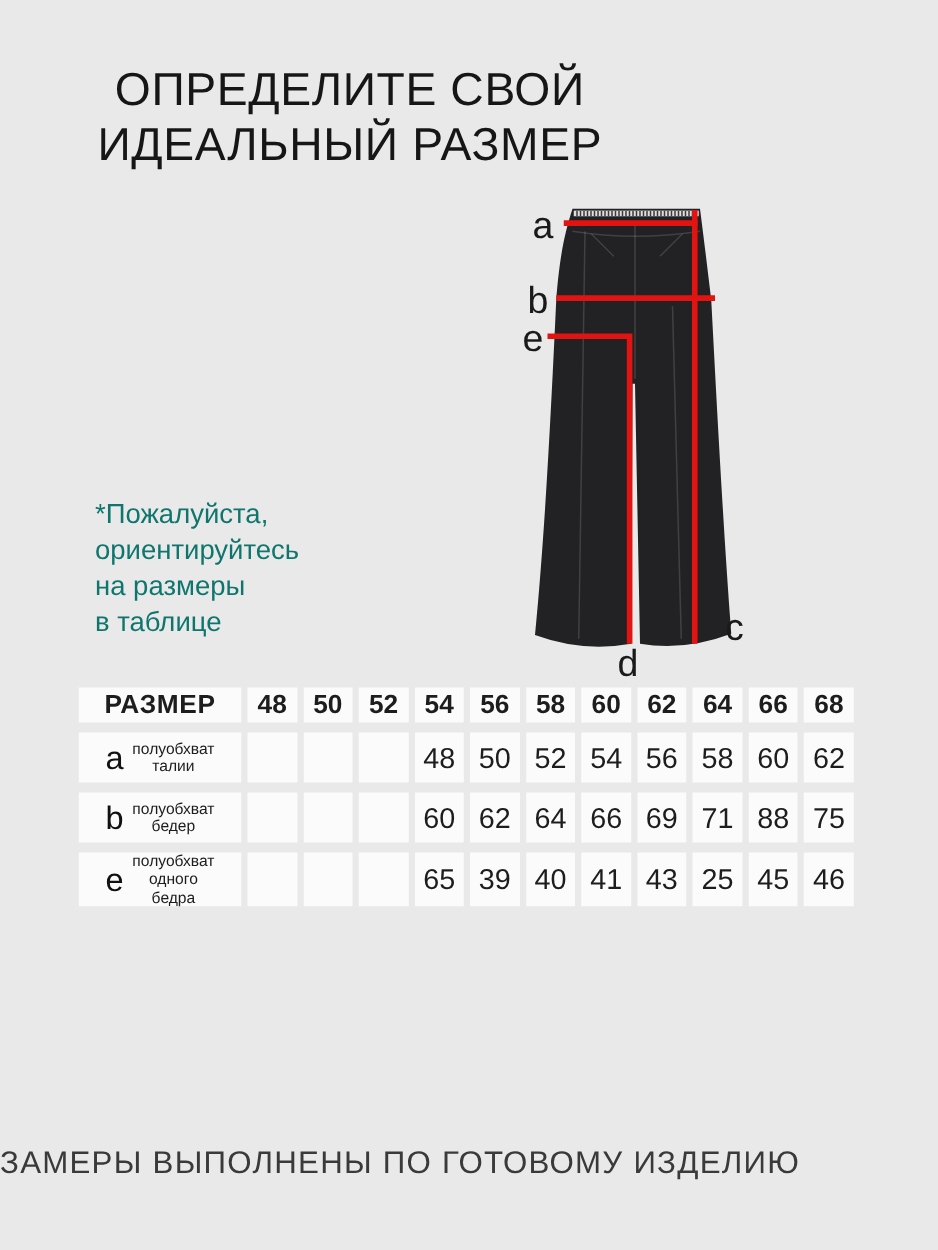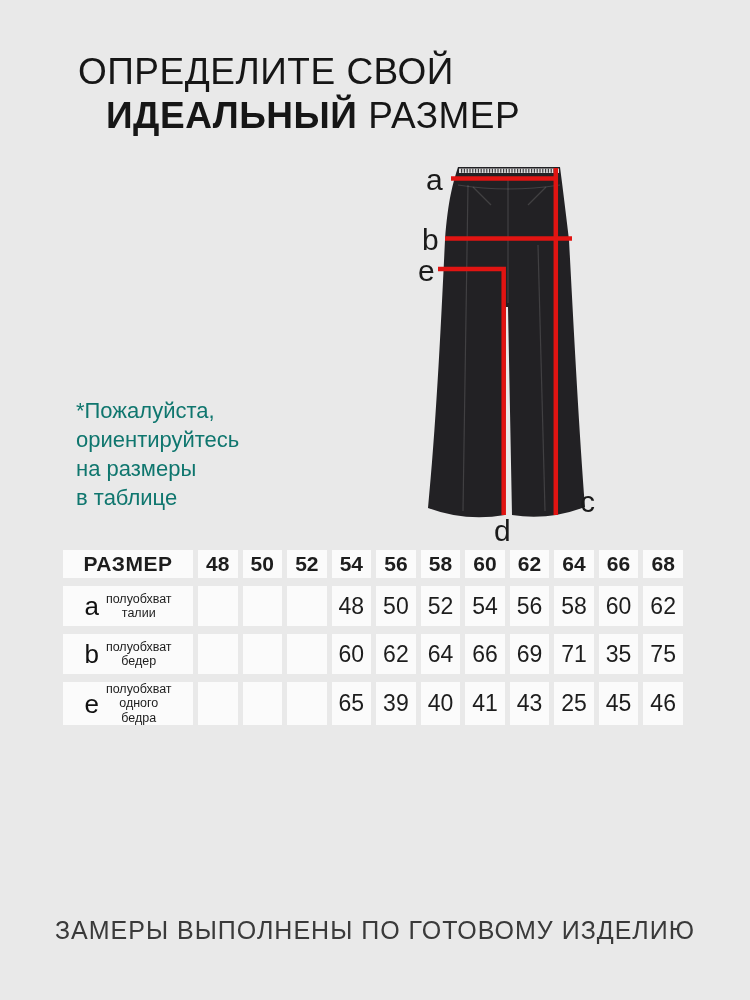--- a/index.html
+++ b/index.html
@@ -9,23 +9,23 @@
     font-family:"Liberation Sans","DejaVu Sans",sans-serif;
     color:#1b1b1b;
     overflow:hidden;
   }
   .poster{position:relative;width:750px;height:1000px;}
 
   
   .title{
     position:absolute;left:78px;top:50px;
     font-size:37px;line-height:44px;letter-spacing:0.5px;
-    font-weight:400;color:#161616;white-space:nowrap;
-  }
-  .title .bold{font-weight:700;margin-left:28px;}
+    font-weight:400;color:#161616;white-space:nowrap;text-align:center;
+  }
+  .title .bold{font-weight:400;}
 
   
   .note{
     position:absolute;left:76px;top:396px;
     font-size:22px;line-height:29px;color:#0f766e;
     white-space:pre-line;
   }
 
   
   .figure{position:absolute;left:388px;top:145px;width:250px;height:400px;}
@@ -63,21 +63,20 @@
   }
   td.rowlabel .desc{
     display:inline-block;vertical-align:middle;
     font-size:12.5px;line-height:1.15;color:#1d1d1d;white-space:pre-line;
   }
   td.val{font-size:23px;color:#1d1d1d;height:40px;}
 
   
   .footer{
     position:absolute;left:0;top:916px;width:750px;
-    text-align:center;
     font-size:25px;letter-spacing:1px;color:#3a3a3a;font-weight:400;
     white-space:nowrap;
   }
 </style>
 </head>
 <body>
 
 <div class="poster">
 
   <div class="title">
@@ -181,21 +180,21 @@
 бедер</span></td>
           <td class="val"></td>
           <td class="val"></td>
           <td class="val"></td>
           <td class="val">60</td>
           <td class="val">62</td>
           <td class="val">64</td>
           <td class="val">66</td>
           <td class="val">69</td>
           <td class="val">71</td>
-          <td class="val">35</td>
+          <td class="val">88</td>
           <td class="val">75</td>
         </tr>
         <tr>
           <td class="rowlabel"><span class="letter">e</span><span class="desc">полуобхват
 одного
 бедра</span></td>
           <td class="val"></td>
           <td class="val"></td>
           <td class="val"></td>
           <td class="val">65</td>

